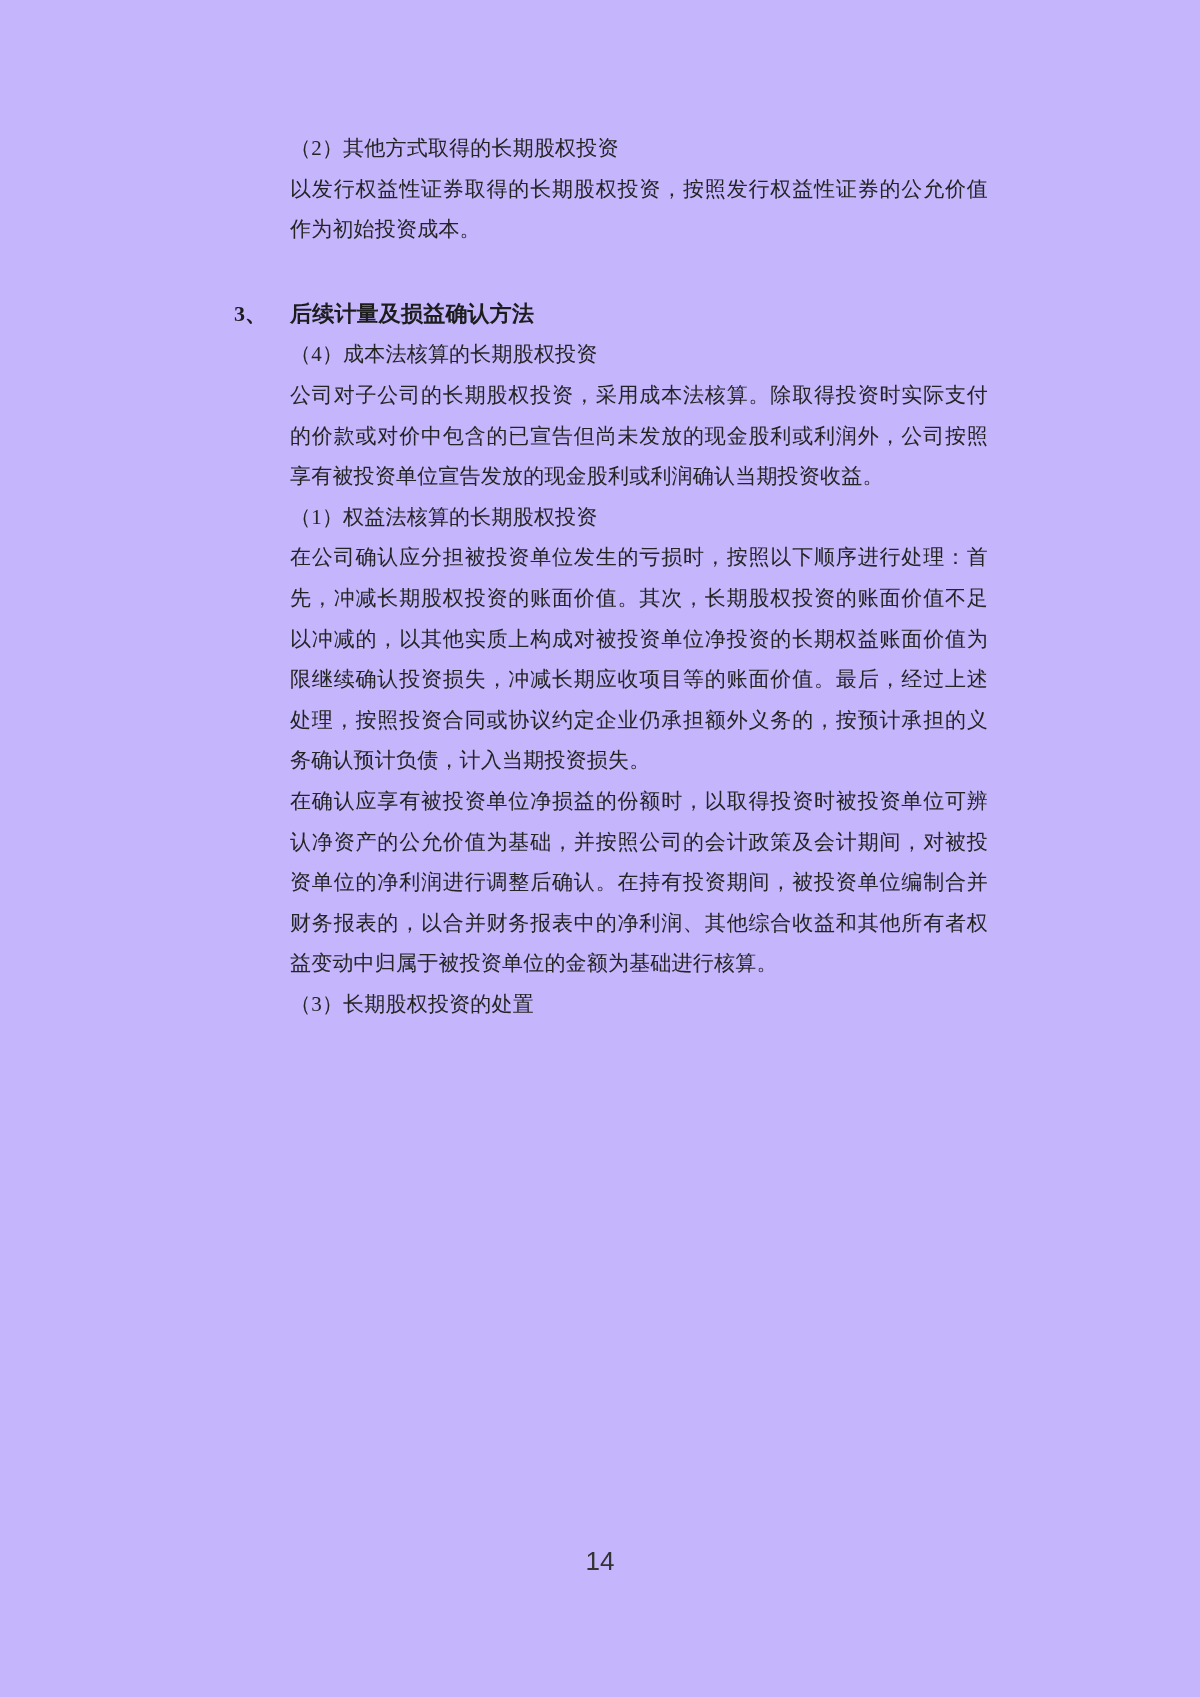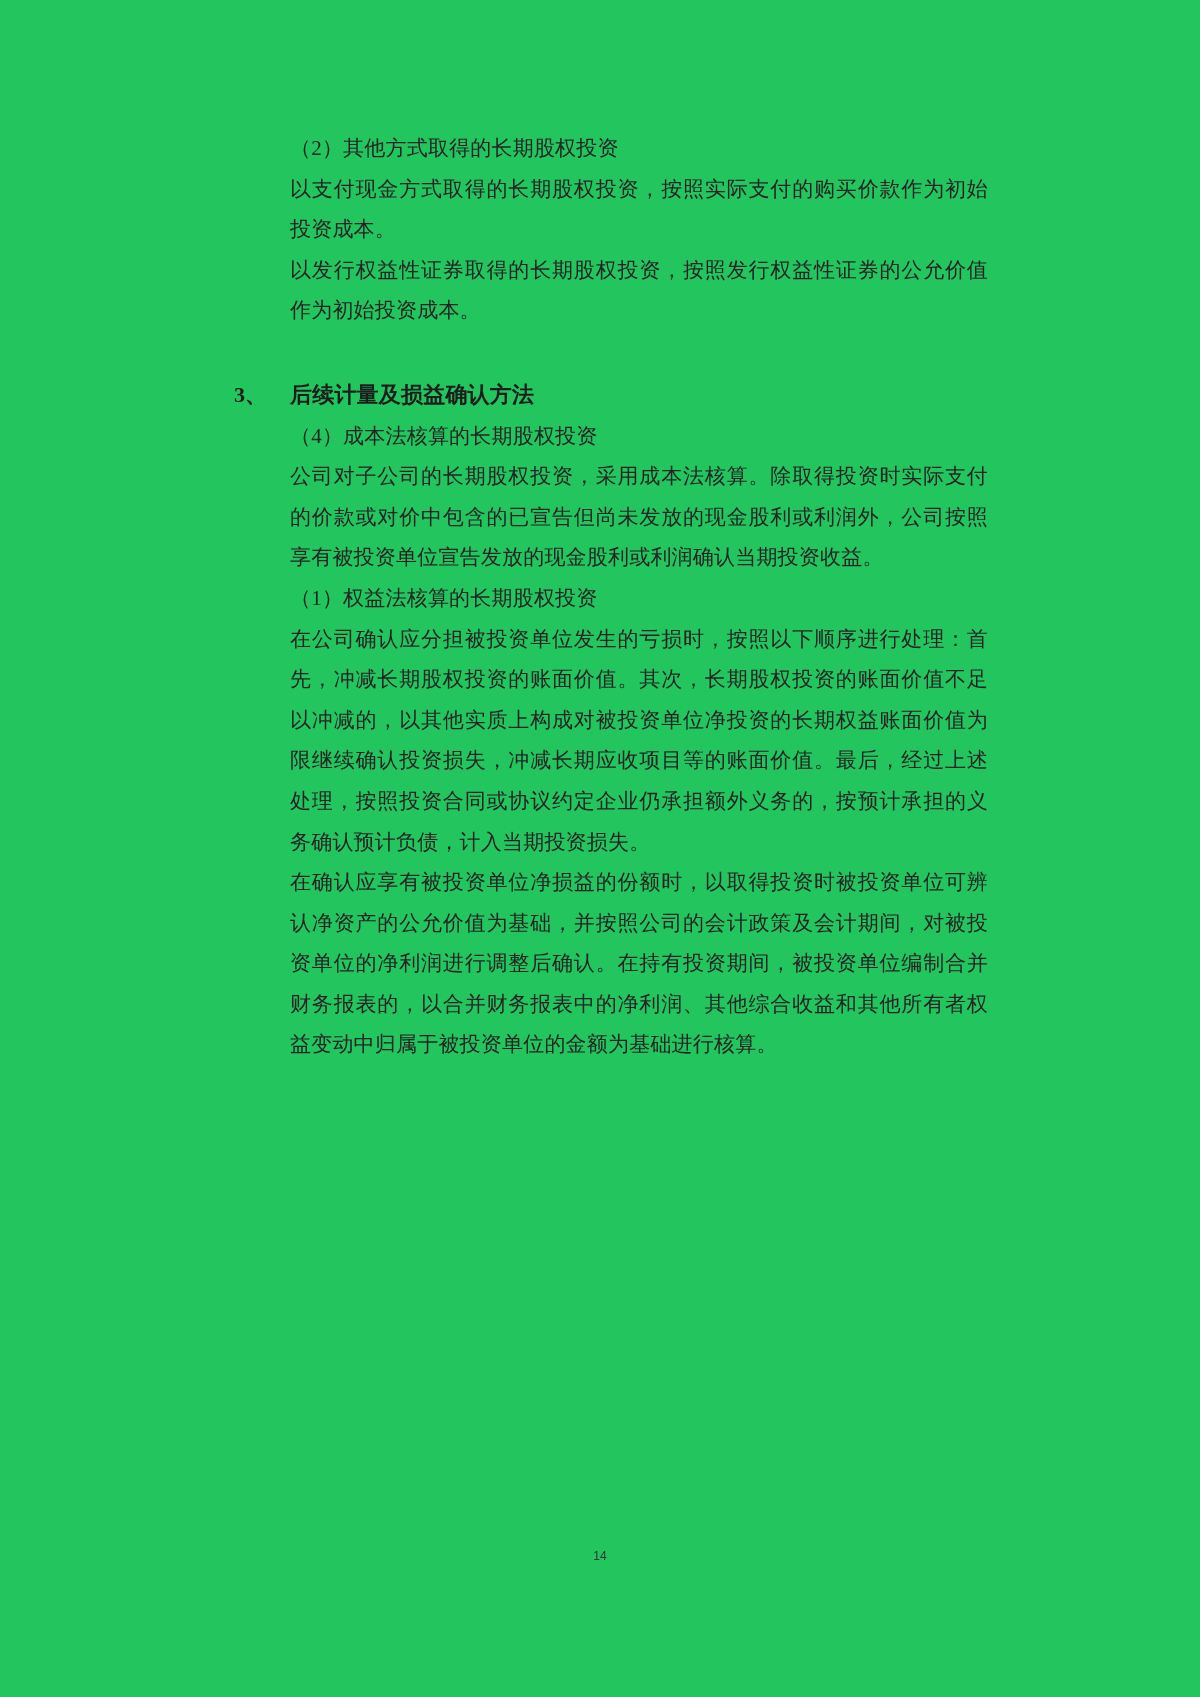--- a/index.html
+++ b/index.html
@@ -4,21 +4,21 @@
 <style>
   html, body { margin: 0; padding: 0; }
   body {
     width: 1200px; height: 1697px;
     background: #fdfdfd;
     font-family: "Liberation Serif", serif;
   }
   .page {
     position: relative;
     width: 1200px; height: 1697px;
-    background: #22c55e;
+    background: #c4b5fd;
     overflow: hidden;
   }
   .content {
     position: absolute;
     left: 290px; top: 128px;
     width: 698px;
     color: #242424;
     font-size: 21px;
     line-height: 40.6px;
     letter-spacing: 0.2px;
@@ -47,53 +47,53 @@
     letter-spacing: 0;
   }
   .footer {
     position: absolute;
     left: 0; top: 1546px;
     width: 1200px;
     text-align: center;
   }
   .footer .pagenum {
     font-family: "Liberation Sans", sans-serif;
-    font-size: 12px;
+    font-size: 26px;
     color: #333333;
   }
 </style>
 </head>
 <body>
 
 <div class="page">
   <main class="content">
 
     <p class="subheading">（2）其他方式取得的长期股权投资</p>
 
-    <p>以支付现金方式取得的长期股权投资，按照实际支付的购买价款作为初始投资成本。</p>
 
     <p>以发行权益性证券取得的长期股权投资，按照发行权益性证券的公允价值作为初始投资成本。</p>
 
     <div class="heading">
       <span class="hnum">3、</span>
       <span class="htitle">后续计量及损益确认方法</span>
     </div>
 
     <p class="subheading">（4）成本法核算的长期股权投资</p>
 
     <p>公司对子公司的长期股权投资，采用成本法核算。除取得投资时实际支付的价款或对价中包含的已宣告但尚未发放的现金股利或利润外，公司按照享有被投资单位宣告发放的现金股利或利润确认当期投资收益。</p>
 
     <p class="subheading">（1）权益法核算的长期股权投资</p>
 
 
 
     <p>在公司确认应分担被投资单位发生的亏损时，按照以下顺序进行处理：首先，冲减长期股权投资的账面价值。其次，长期股权投资的账面价值不足以冲减的，以其他实质上构成对被投资单位净投资的长期权益账面价值为限继续确认投资损失，冲减长期应收项目等的账面价值。最后，经过上述处理，按照投资合同或协议约定企业仍承担额外义务的，按预计承担的义务确认预计负债，计入当期投资损失。</p>
 
     <p>在确认应享有被投资单位净损益的份额时，以取得投资时被投资单位可辨认净资产的公允价值为基础，并按照公司的会计政策及会计期间，对被投资单位的净利润进行调整后确认。在持有投资期间，被投资单位编制合并财务报表的，以合并财务报表中的净利润、其他综合收益和其他所有者权益变动中归属于被投资单位的金额为基础进行核算。</p>
 
+    <p class="subheading">（3）长期股权投资的处置</p>
 
 
   </main>
 
   <footer class="footer">
     <span class="pagenum">14</span>
   </footer>
 </div>
 
 </body></html>

